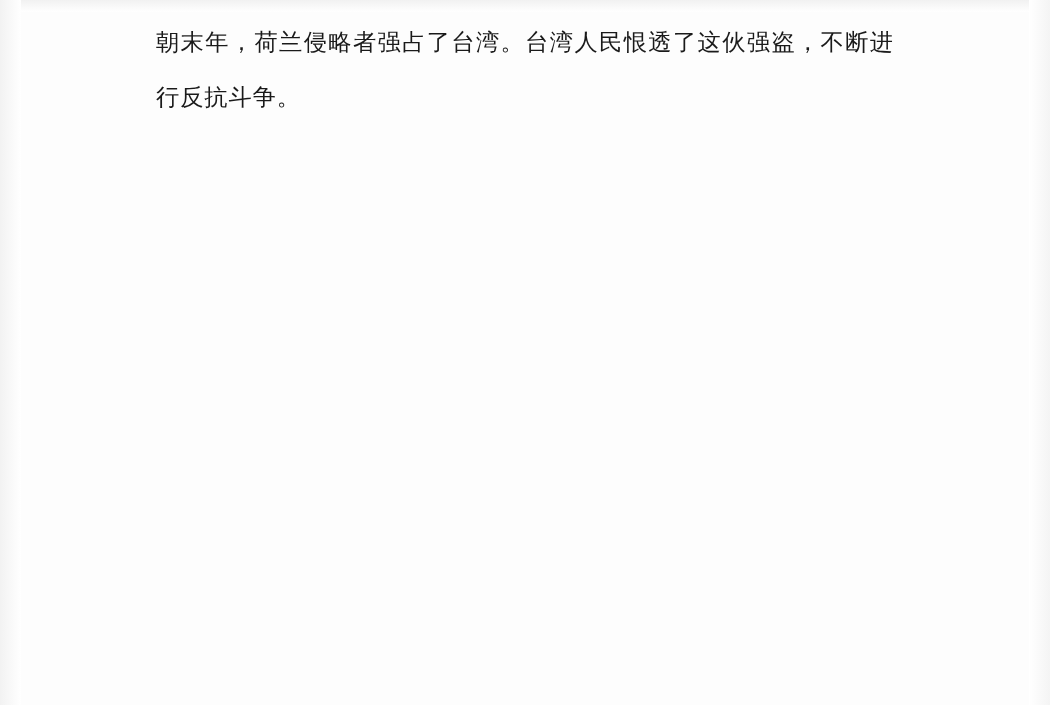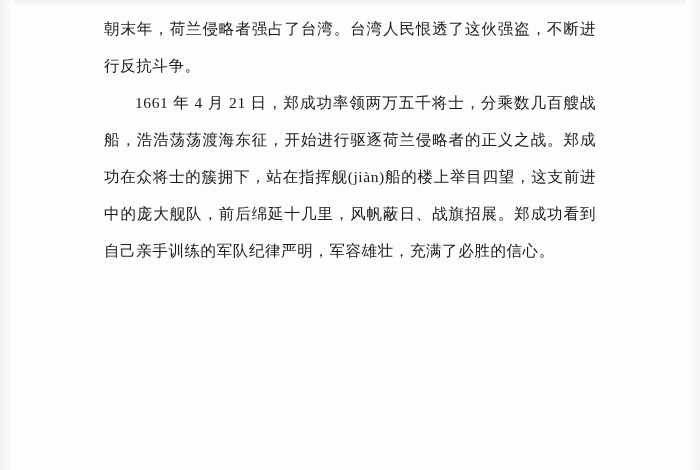--- a/index.html
+++ b/index.html
@@ -21,21 +21,20 @@
     box-sizing: border-box;
     padding: 10px 104px 0 104px;
   }
   .doc-body {
     color: #1a1a1a;
     font-size: 15.5px;
     line-height: 37px;
     text-align: justify;
     text-justify: inter-ideograph;
     letter-spacing: 0.6px;
-    font-family: Liberation Serif, serif;
   }
   .para {
     margin: 0 0 0 0;
     text-indent: 2em;
     white-space: normal;
   }
   .para.first {
     text-indent: 0;
   }
   
@@ -64,15 +63,14 @@
 </head>
 <body>
 
 <div class="page">
   <div class="edge-top"></div>
   <div class="edge-left"></div>
   <div class="edge-right"></div>
 
   <div class="doc-body">
     <p class="para first">朝末年，荷兰侵略者强占了台湾。台湾人民恨透了这伙强盗，不断进行反抗斗争。</p>
-    <p class="para">1661 年 4 月 21 日，郑成功率领两万五千将士，分乘数几百艘战船，浩浩荡荡渡海东征，开始进行驱逐荷兰侵略者的正义之战。郑成功在众将士的簇拥下，站在指挥舰(jiàn)船的楼上举目四望，这支前进中的庞大舰队，前后绵延十几里，风帆蔽日、战旗招展。郑成功看到自己亲手训练的军队纪律严明，军容雄壮，充满了必胜的信心。</p>
   </div>
 </div>
 
 </body></html>

